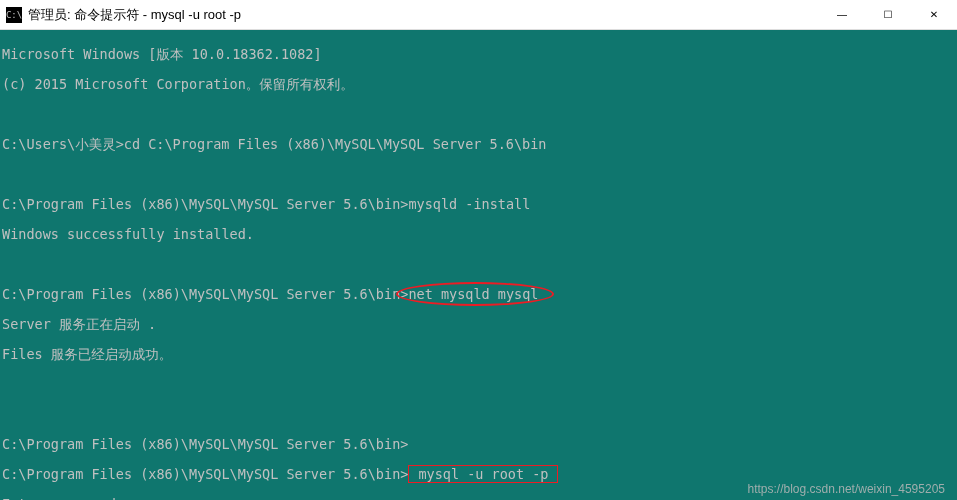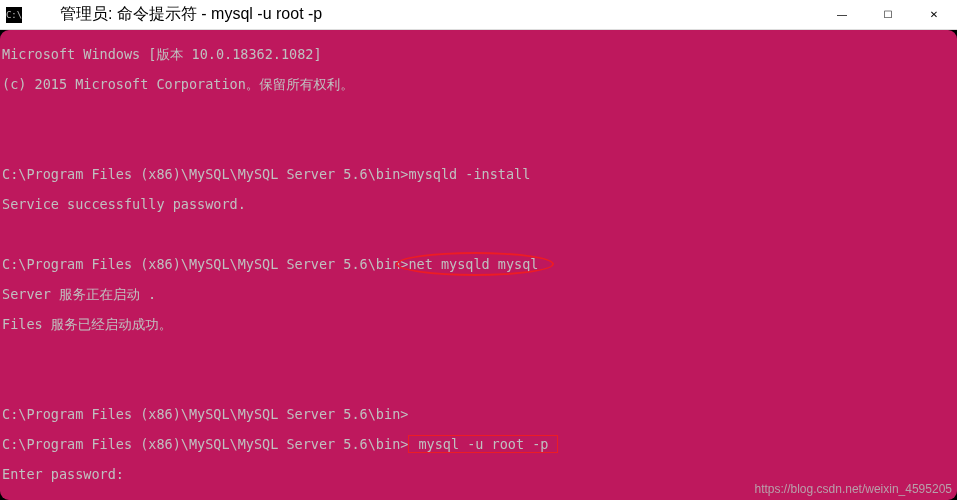--- a/index.html
+++ b/index.html
@@ -30,23 +30,22 @@
       height: 16px;
       background: #000;
       display: flex;
       align-items: center;
       justify-content: center;
       color: #c0c0c0;
       font-size: 9px;
       font-family: monospace;
     }
     .title-text {
-      font-size: 16px;
+      font-size: 13px;
       color: #000;
-      margin-left: 32px;
     }
     .titlebar-right {
       display: flex;
       height: 100%;
     }
     .win-btn {
       width: 46px;
       height: 100%;
       display: flex;
       align-items: center;
@@ -54,30 +53,29 @@
       font-size: 10px;
       cursor: default;
     }
     .terminal-wrap {
       position: relative;
       width: 100%;
       height: calc(100% - 30px);
       background: #000;
     }
     .terminal {
-      background: #be185d;
+      background: #0f766e;
       color: #c0c0c0;
       font-family: "NSimSun", "SimSun", "MS Gothic", Consolas, monospace;
       font-size: 13.5px;
       line-height: 15px;
       padding: 2px 0 0 2px;
       height: 100%;
       overflow-y: auto;
       white-space: pre;
-      border-radius: 9px;
     }
     .terminal::-webkit-scrollbar { width: 17px; }
     .terminal::-webkit-scrollbar-track { background: #f0f0f0; }
     .terminal::-webkit-scrollbar-thumb { background: #cdcdcd; }
     .terminal::-webkit-scrollbar-button { background: #f0f0f0; height: 17px; }
     .line { min-height: 15px; }
     .ellipse-highlight {
       position: relative;
       display: inline;
     }
@@ -93,21 +91,21 @@
       pointer-events: none;
     }
     .rect-highlight {
       border: 1.5px solid #ed1c24;
       padding: 0 9px;
       display: inline;
     }
     .watermark {
       position: absolute;
       bottom: 4px;
-      right: 5px;
+      right: 12px;
       font-size: 12px;
       color: #b8b8b8;
       font-family: sans-serif;
       opacity: 0.85;
     }
   </style>
 </head>
 <body>
 
 <div class="titlebar">
@@ -128,23 +126,24 @@
         <span>✕</span>
       </div>
   </div>
 </div>
 
 <div class="terminal-wrap">
   <div class="terminal">
 <div class="line">Microsoft Windows [版本 10.0.18362.1082]</div>
 <div class="line">(c) 2015 Microsoft Corporation。保留所有权利。</div>
 <div class="line"></div>
+<div class="line">C:\Users\小美灵&gt;cd C:\Program Files (x86)\MySQL\MySQL Server 5.6\bin</div>
 <div class="line"></div>
 <div class="line">C:\Program Files (x86)\MySQL\MySQL Server 5.6\bin&gt;mysqld -install</div>
-<div class="line">Service successfully password.</div>
+<div class="line">Windows successfully installed.</div>
 <div class="line"></div>
 <div class="line"><span>C:\Program Files (x86)\MySQL\MySQL Server 5.6\bin&gt;</span><span class="ellipse-highlight">net mysqld mysql</span></div>
 <div class="line">Server 服务正在启动 .</div>
 <div class="line">Files 服务已经启动成功。</div>
 <div class="line"></div>
 <div class="line"></div>
 <div class="line">C:\Program Files (x86)\MySQL\MySQL Server 5.6\bin&gt;</div>
 <div class="line"><span>C:\Program Files (x86)\MySQL\MySQL Server 5.6\bin&gt;</span><span class="rect-highlight">mysql -u root -p</span></div>
 <div class="line">Enter password:</div>
 

